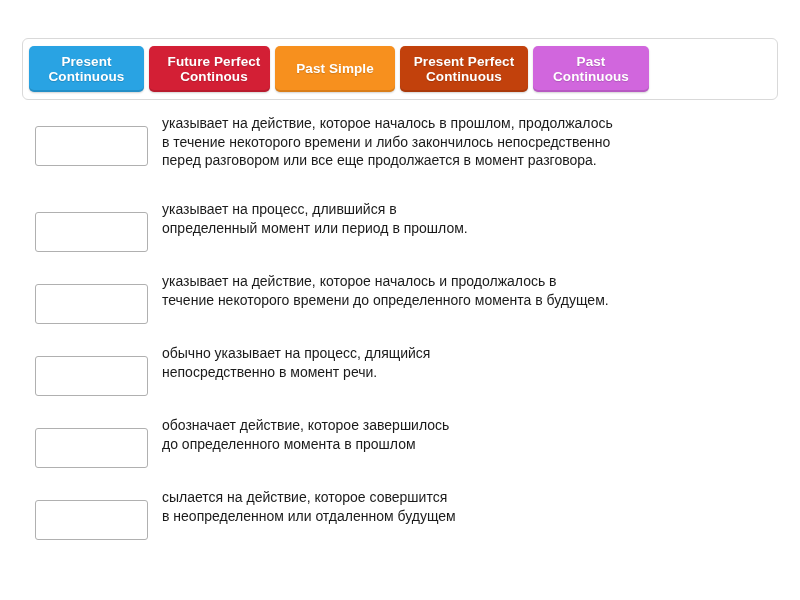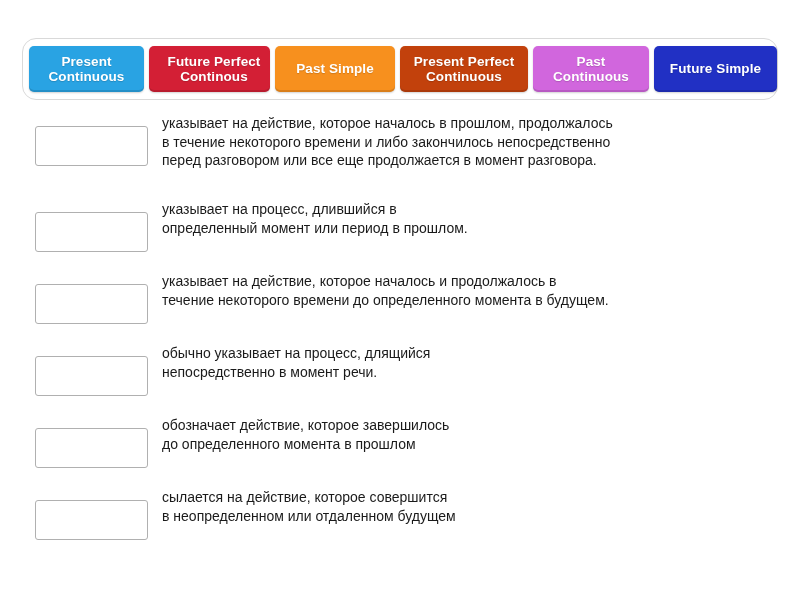--- a/index.html
+++ b/index.html
@@ -22,21 +22,21 @@
 
   
   .tile-tray {
     position: absolute;
     left: 22px;
     top: 38px;
     width: 756px;
     height: 62px;
     background: #ffffff;
     border: 1px solid #d9d9d9;
-    border-radius: 14px;
+    border-radius: 6px;
     display: flex;
     align-items: center;
     padding: 0 6px;
   }
 
   .tile {
     height: 46px;
     border-radius: 5px;
     display: flex;
     align-items: center;
@@ -104,21 +104,20 @@
   <div class="tile-tray" id="tray">
       <div class="tile" style="background: rgb(41, 163, 227); width: 115px;">Present
 Continuous</div>
       <div class="tile" style="background: rgb(211, 31, 53); width: 121px; padding-left: 16px;">Future Perfect
 Continous</div>
       <div class="tile" style="background: rgb(247, 144, 30); width: 120px;">Past Simple</div>
       <div class="tile" style="background: #c2410c; width: 128px;">Present Perfect
 Continuous</div>
       <div class="tile" style="background: rgb(209, 102, 221); width: 116px;">Past
 Continuous</div>
-      <div class="tile" style="background: rgb(33, 48, 196); width: 123px;">Future Simple</div>
     </div>
 
   <div class="rows" id="rows">
       <div class="row row-3lines">
         <div class="dropzone"></div>
         <div class="definition">указывает на действие, которое началось в прошлом, продолжалось
 в течение некоторого времени и либо закончилось непосредственно
 перед разговором или все еще продолжается в момент разговора.</div>
       </div>
       <div class="row row-2lines">

